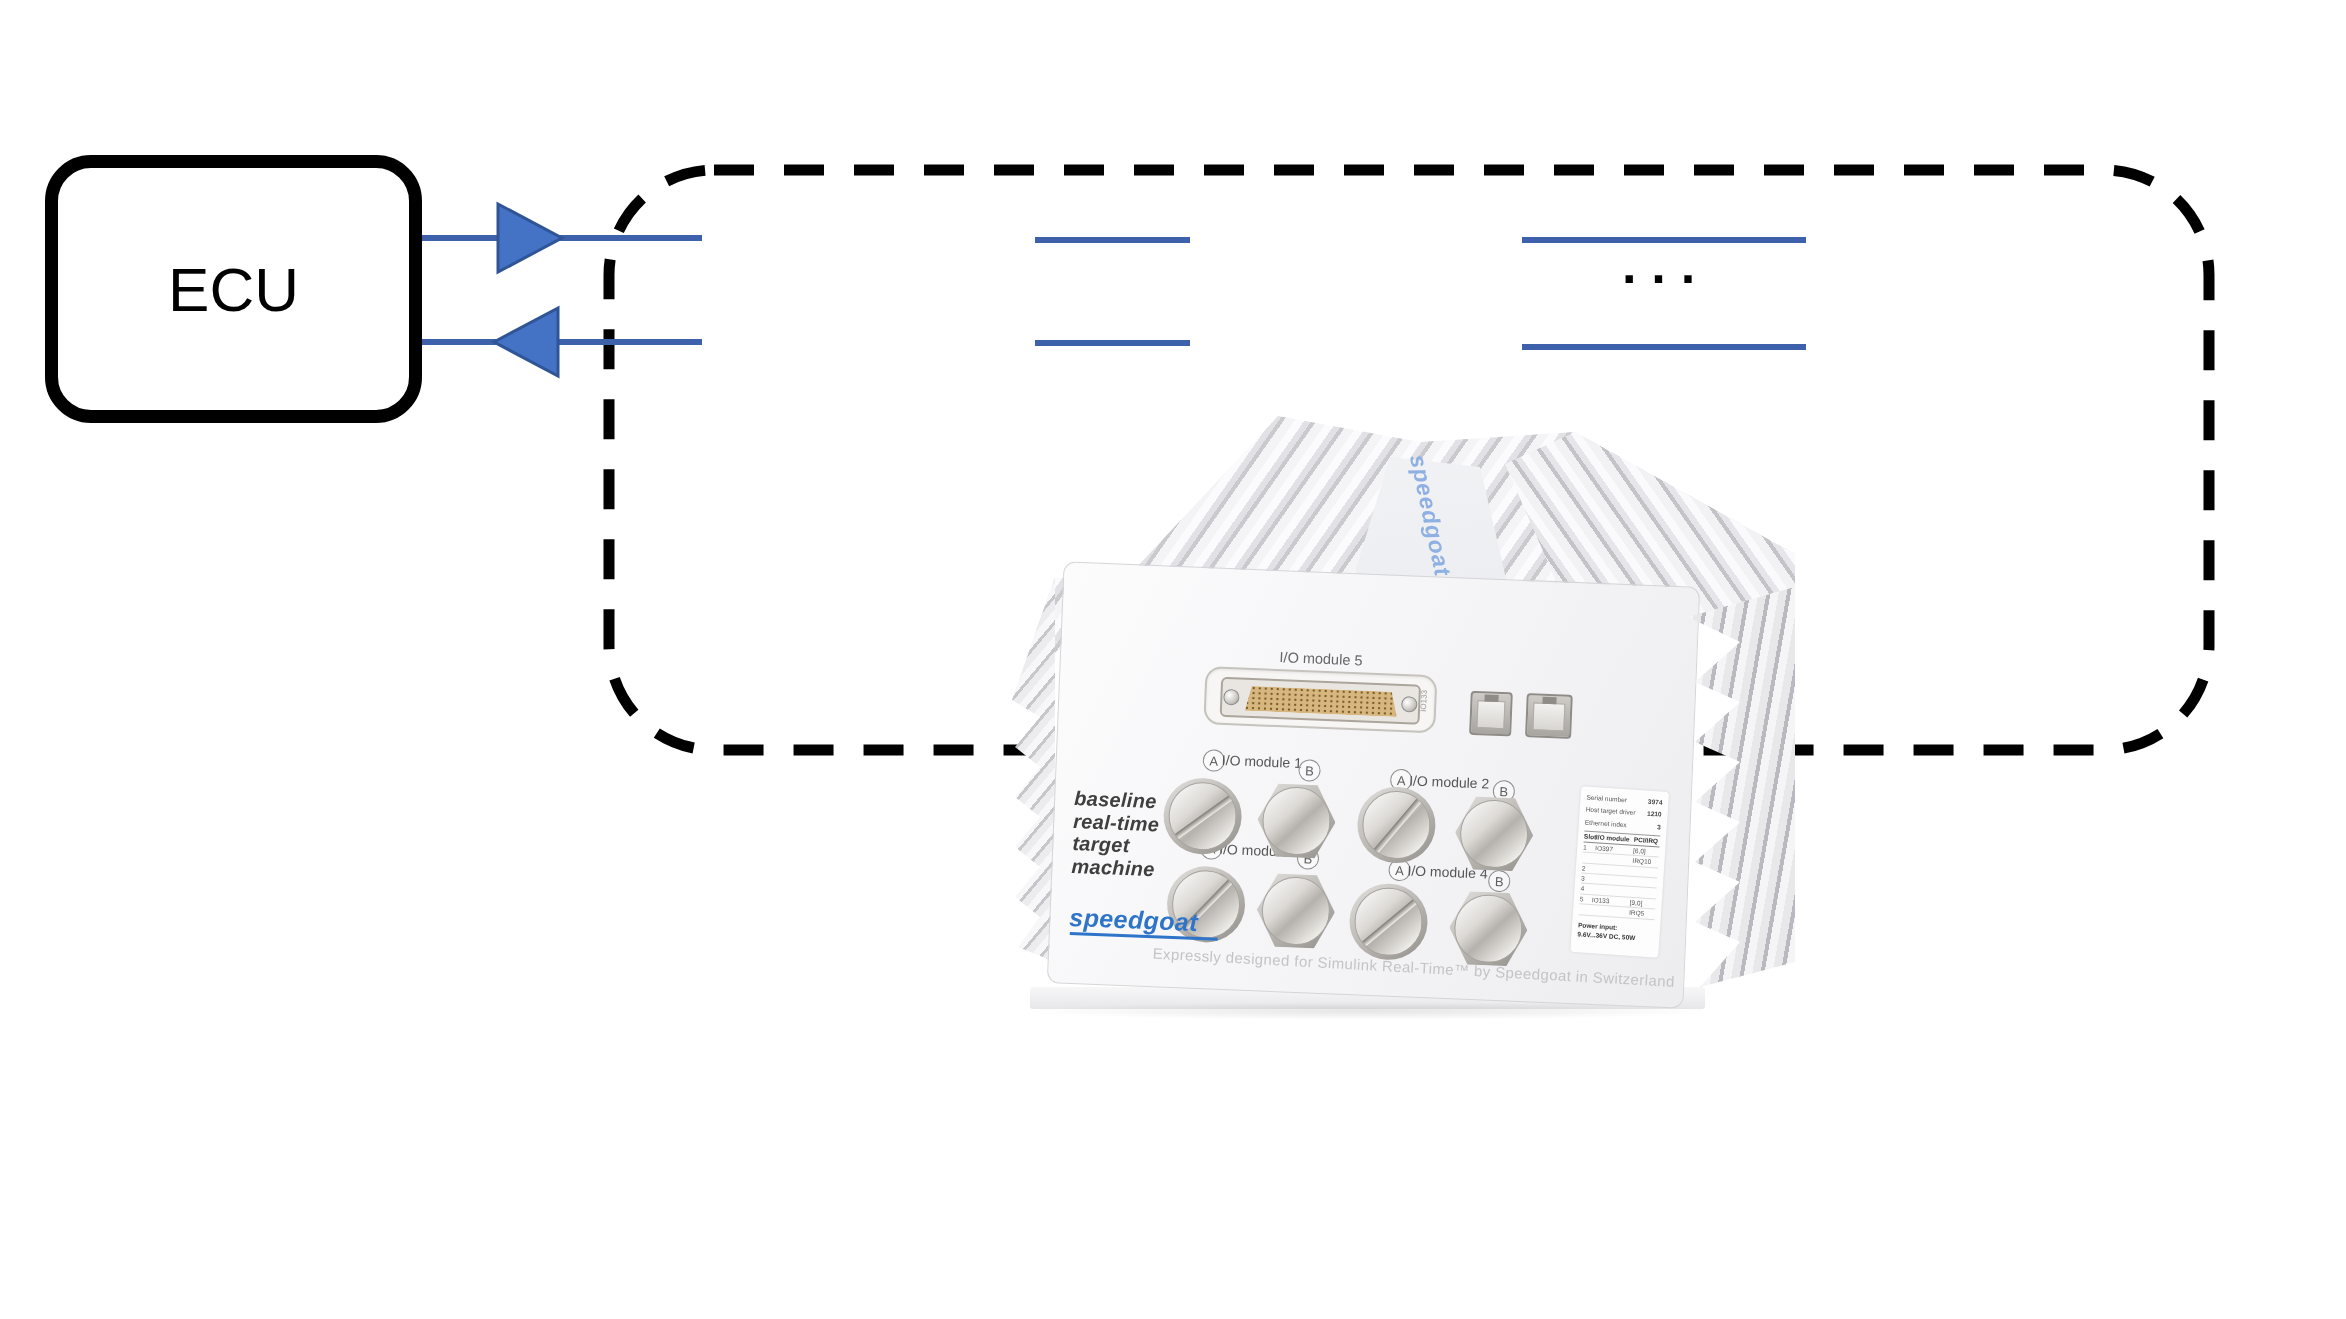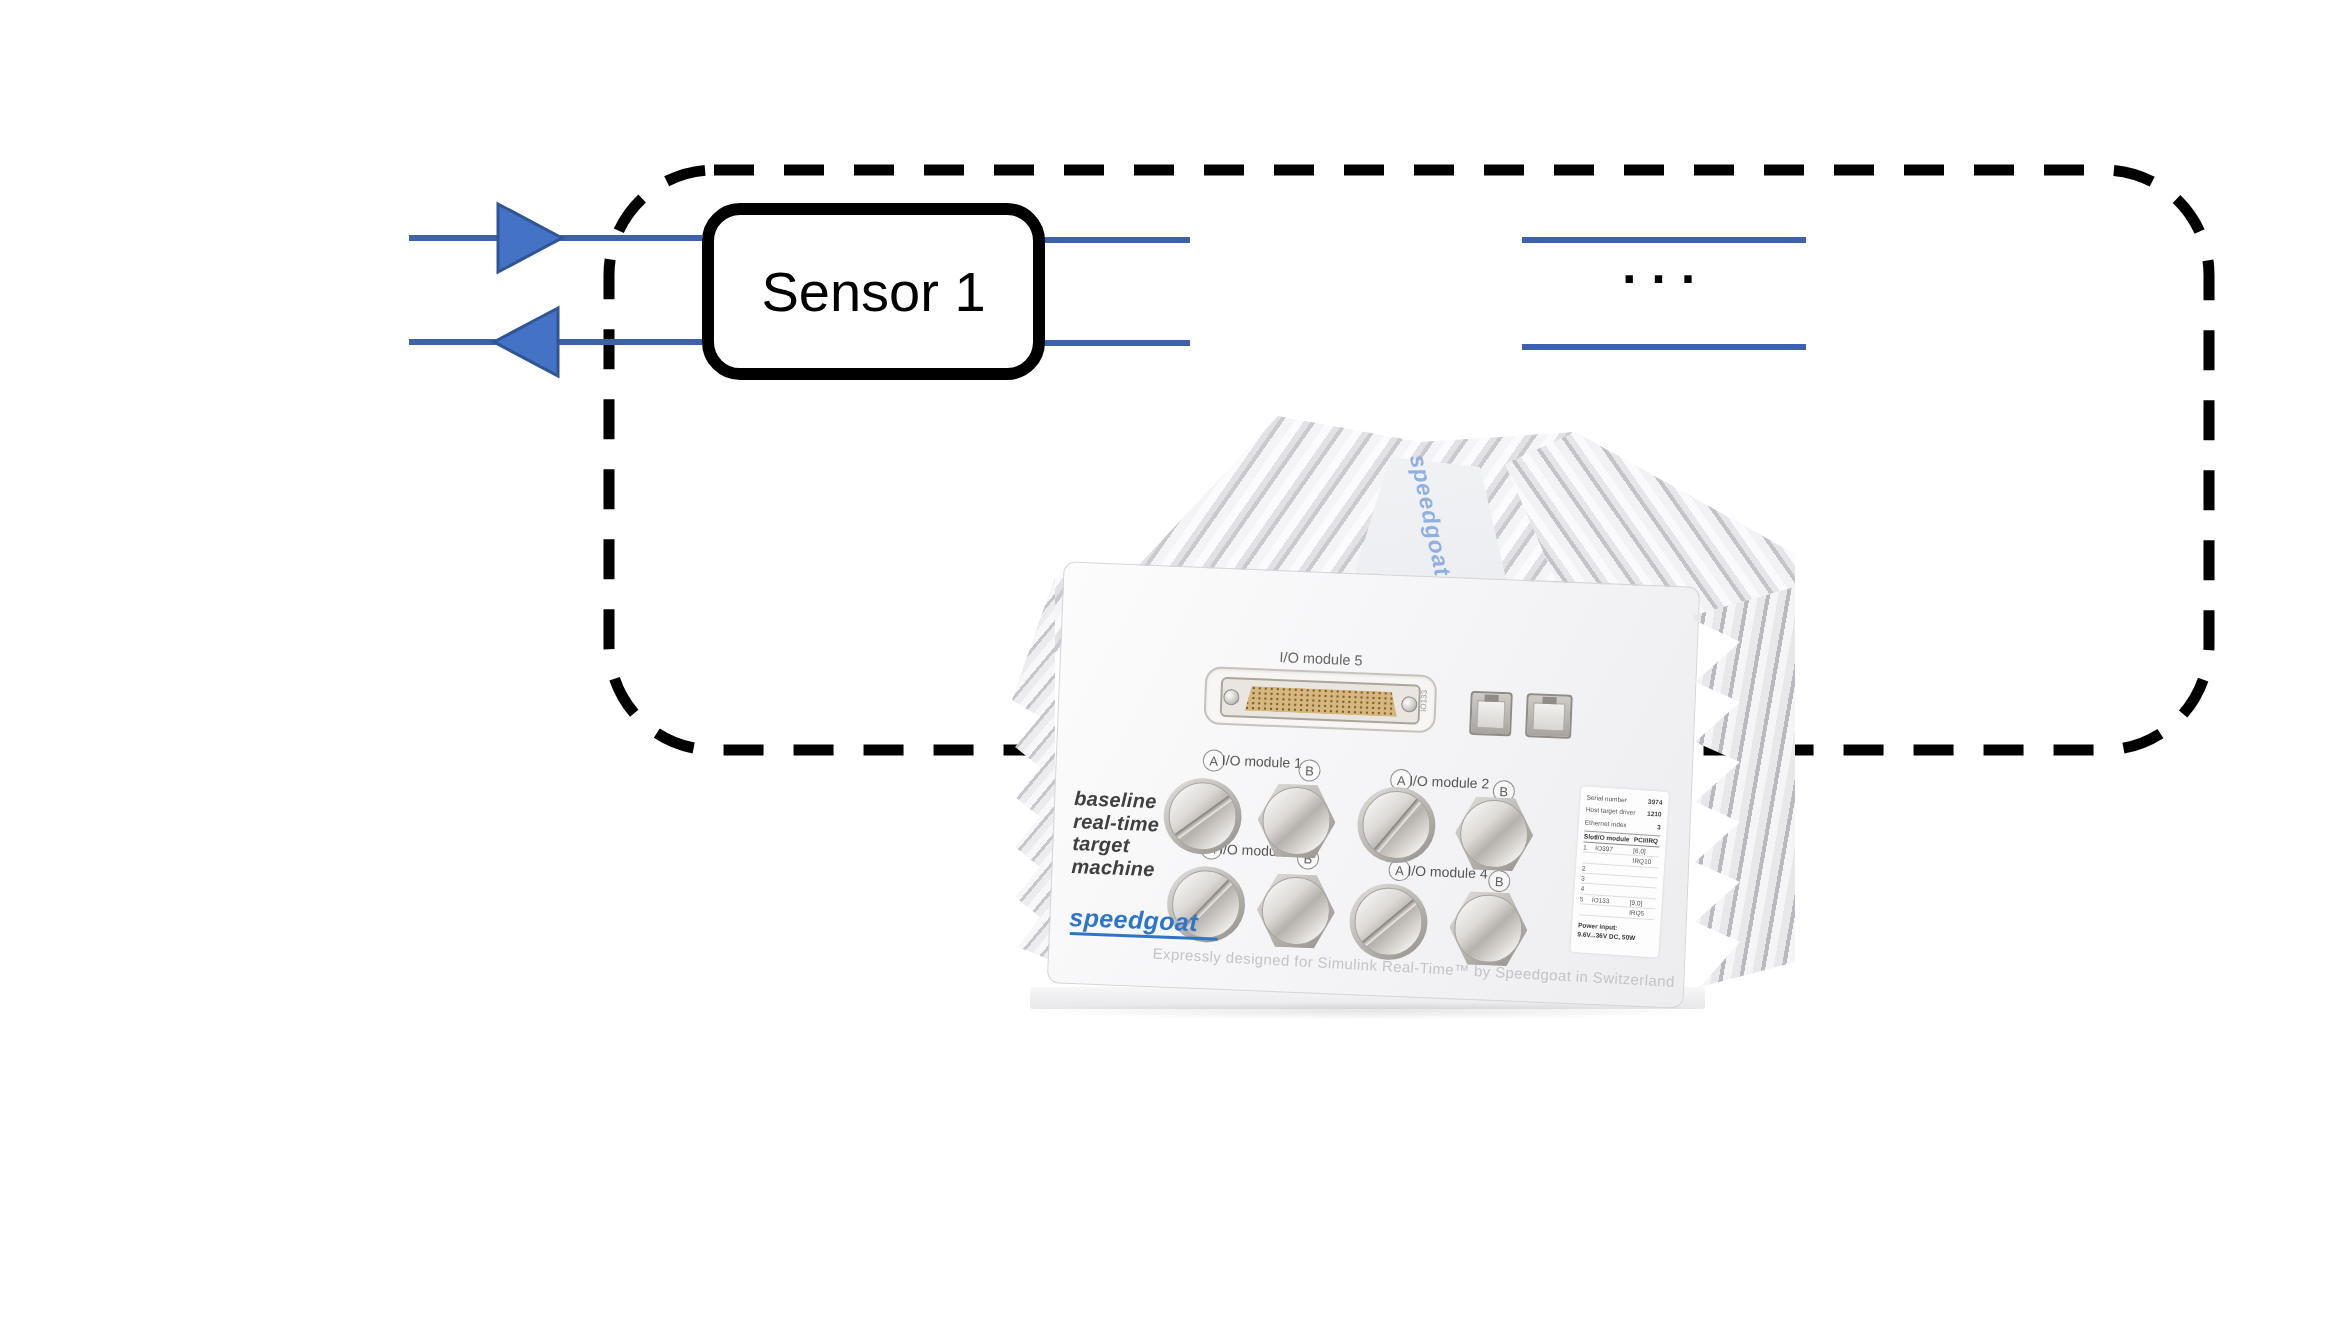--- a/index.html
+++ b/index.html
@@ -111,22 +111,22 @@
     <line x1="409" y1="238" x2="702" y2="238" stroke="#3E61AC" stroke-width="6"></line>
     <line x1="409" y1="342" x2="702" y2="342" stroke="#3E61AC" stroke-width="6"></line>
     <polygon points="498,204 562,238 498,272" fill="#4472C4" stroke="#2F5597" stroke-width="3"></polygon>
     <polygon points="558,308 494,342 558,376" fill="#4472C4" stroke="#2F5597" stroke-width="3"></polygon>
     <line x1="1035" y1="240" x2="1190" y2="240" stroke="#3E61AC" stroke-width="6"></line>
     <line x1="1035" y1="343" x2="1190" y2="343" stroke="#3E61AC" stroke-width="6"></line>
     <line x1="1522" y1="240" x2="1806" y2="240" stroke="#3E61AC" stroke-width="6"></line>
     <line x1="1522" y1="347" x2="1806" y2="347" stroke="#3E61AC" stroke-width="6"></line>
   </svg>
 
-  <div class="node node-sensor node-s1">
-    <span>Sensor 1</span>
+  <div class="node node-ecu">
+    <span>ECU</span>
   </div>
   <div class="ellipsis">···</div>
 
   <div class="device">
     <div class="dev-shape roof-main"></div>
     <div class="dev-shape roof-right"></div>
     <div class="dev-shape roof-band"></div>
     <div class="band-logo">speedgoat</div>
     <div class="dev-shape fins-left"></div>
     <div class="dev-base"></div>

